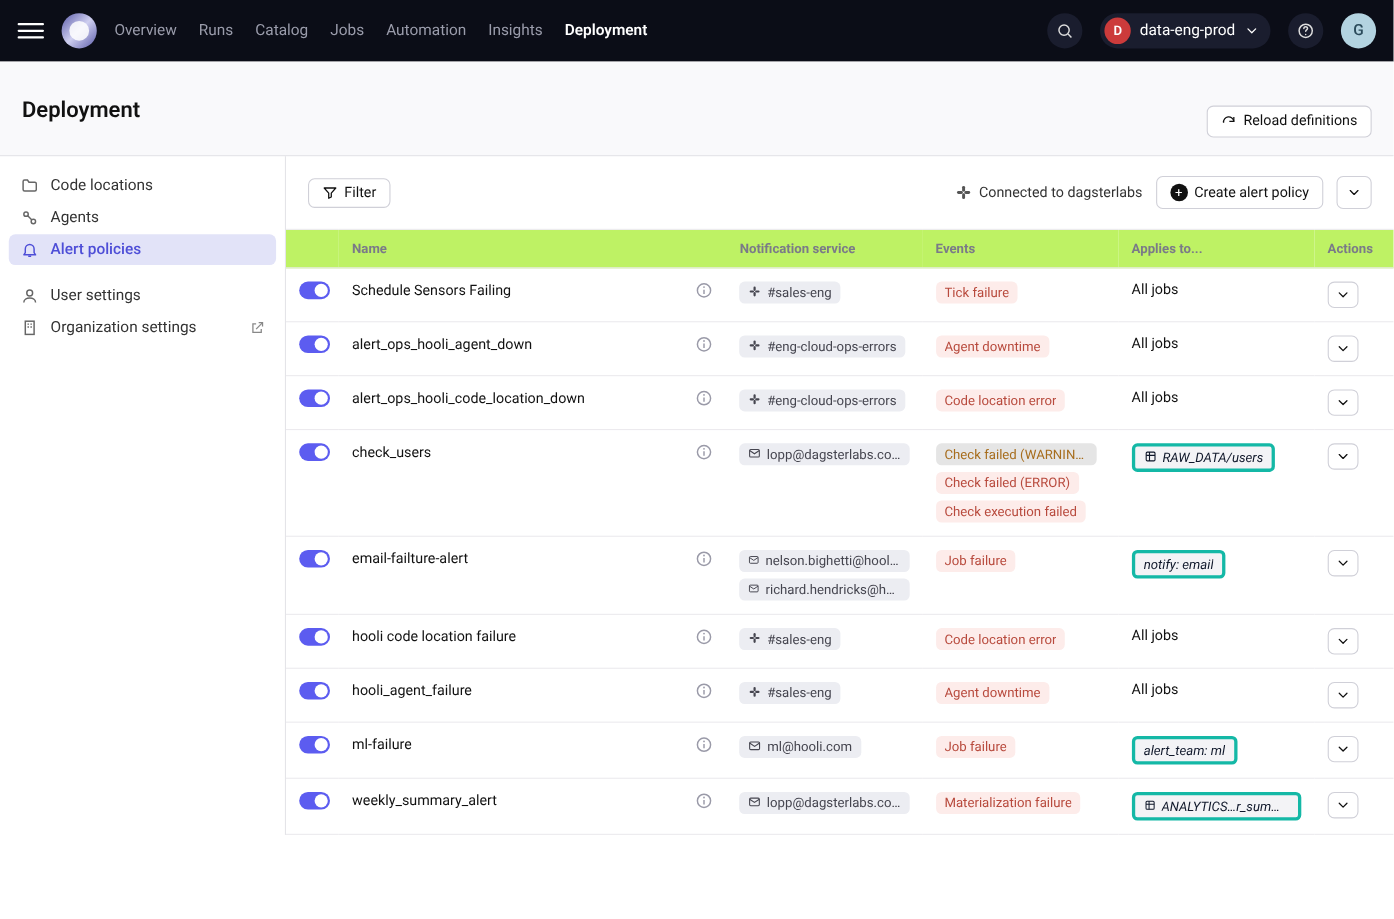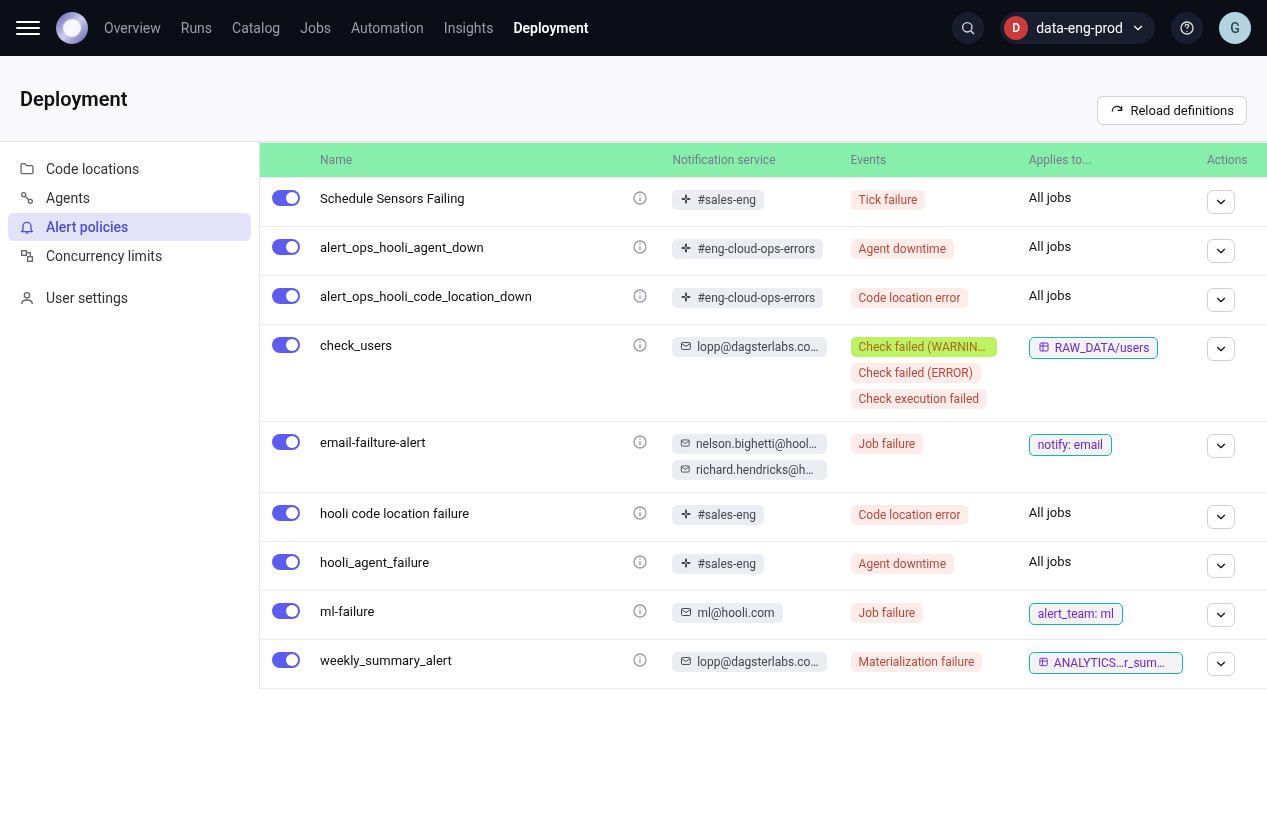--- a/index.html
+++ b/index.html
@@ -39,43 +39,43 @@
 .toolbar { display: flex; align-items: center; padding: 18px 20px; gap: 12px; }
 .filter-btn { display: flex; align-items: center; gap: 6px; background: #fff; border: 1px solid #d0d0d8; border-radius: 6px; padding: 5px 12px; cursor: pointer; font-size: 13px; }
 .toolbar-spacer { flex: 1; }
 .conn-chip { display: flex; align-items: center; gap: 6px; font-size: 13px; color: #333; }
 .create-btn { display: flex; align-items: center; gap: 6px; border: 1px solid #d0d0d8; border-radius: 6px; padding: 6px 12px; cursor: pointer; font-size: 13px; background: #fff; }
 .create-btn .plus-circle { width: 16px; height: 16px; border-radius: 50%; background: #111; color: #fff; display: flex; align-items: center; justify-content: center; font-size: 12px; line-height: 1; }
 .more-btn { border: 1px solid #d0d0d8; border-radius: 6px; padding: 6px 8px; cursor: pointer; background: #fff; height: 30px; display:flex; align-items:center; }
 
 
 table.alerts { width: 100%; border-collapse: collapse; table-layout: fixed; }
-table.alerts th { text-align: left; font-weight: 400; color: #7a7a88; font-size: 12px; padding: 10px 12px; border-top: 1px solid #eceaee; border-bottom: 1px solid #eceaee; background: #86efac; }
+table.alerts th { text-align: left; font-weight: 700; color: #7a7a88; font-size: 12px; padding: 10px 12px; border-top: 1px solid #eceaee; border-bottom: 1px solid #eceaee; background: #bef264; }
 table.alerts td { padding: 12px 12px; border-bottom: 1px solid #eceaee; vertical-align: top; font-size: 13px; }
 .col-toggle { width: 48px; }
 .col-name { width: 352px; }
 .col-notif { width: 178px; }
 .col-events { width: 178px; }
 .col-applies { width: 178px; }
 .col-actions { width: 72px; }
 
 .toggle { position: relative; width: 28px; height: 16px; background: #5c5cf0; border-radius: 10px; cursor: pointer; }
 .toggle::after { content: ""; position: absolute; right: 2px; top: 2px; width: 12px; height: 12px; background: #fff; border-radius: 50%; }
 
 .name-cell { display: flex; align-items: flex-end; justify-content: space-between; gap: 8px; }
 .name-text { color: #111; white-space: nowrap; overflow: hidden; text-overflow: ellipsis; }
 .info-icon { color: #9a9aa8; cursor: pointer; flex-shrink: 0; }
 
 .chips { display: flex; flex-wrap: wrap; gap: 6px; }
 .chip { display: inline-flex; align-items: flex-start; gap: 5px; padding: 3px 8px; border-radius: 5px; font-size: 12px; max-width: 100%; }
 .chip .ctext { white-space: nowrap; overflow: hidden; text-overflow: ellipsis; max-width: 130px; }
 .chip-gray { background: #ecedf2; color: #45454f; }
-.chip-ghost { background: #f3f3f6; color: #6d28d9; border: 1px solid #14b8a6; }
+.chip-ghost { background: #f3f3f6; color: #0f172a; border: 3px solid #14b8a6; font-style: italic; }
 .chip-red { background: #fdecea; color: #b84a3d; }
-.chip-amber { background: #bef264; color: #a76d1d; }
+.chip-amber { background: #e5e5e5; color: #a76d1d; }
 
 .plain-cell { color: #111; }
 .row-action { border: 1px solid #d0d0d8; border-radius: 6px; padding: 4px 6px; cursor: pointer; background: #fff; display: inline-flex; align-items: center; }
 
 svg { display: block; }
 </style>
 </head>
 <body>
 
 <svg width="0" height="0" style="position:absolute">
@@ -237,43 +237,72 @@
           <span>Agents</span>
         </div>
         <div class="side-item selected">
           <span class="sicon">
             <svg width="16" height="16">
               <use href="#i-bell"></use>
             </svg>
           </span>
           <span>Alert policies</span>
         </div>
-        <div class="side-item">
-          <span class="sicon">
-            <svg width="16" height="16">
-              <use href="#i-conc"></use>
-            </svg>
-          </span>
-          <span>Concurrency limits</span>
-        </div>
       </div>
     <div class="side-sep"></div>
     <div id="side-secondary">
         <div class="side-item">
           <span class="sicon">
             <svg width="16" height="16">
               <use href="#i-user"></use>
             </svg>
           </span>
           <span>User settings</span>
         </div>
+        <div class="side-item">
+          <span class="sicon">
+            <svg width="16" height="16">
+              <use href="#i-org"></use>
+            </svg>
+          </span>
+          <span>Organization settings</span>
+          <span class="ext">
+            <svg width="14" height="14">
+              <use href="#i-ext"></use>
+            </svg>
+          </span>
+        </div>
       </div>
   </div>
 
   <div class="main">
+    <div class="toolbar">
+      <div class="filter-btn">
+        <svg width="14" height="14">
+            <use href="#i-filter"></use>
+          </svg>
+        <span>Filter</span>
+      </div>
+      <div class="toolbar-spacer"></div>
+      <div class="conn-chip">
+        <svg width="16" height="16" style="color:#555">
+            <use href="#i-slack"></use>
+          </svg>
+        <span>Connected to dagsterlabs</span>
+      </div>
+      <div class="create-btn">
+        <div class="plus-circle">+</div>
+        <span>Create alert policy</span>
+      </div>
+      <div class="more-btn">
+        <svg width="14" height="14">
+            <use href="#i-chevdown"></use>
+          </svg>
+      </div>
+    </div>
 
     <table class="alerts">
       <colgroup>
         <col class="col-toggle">
           <col class="col-name">
           <col class="col-notif">
           <col class="col-events">
           <col class="col-applies">
           <col class="col-actions">
       </colgroup>

